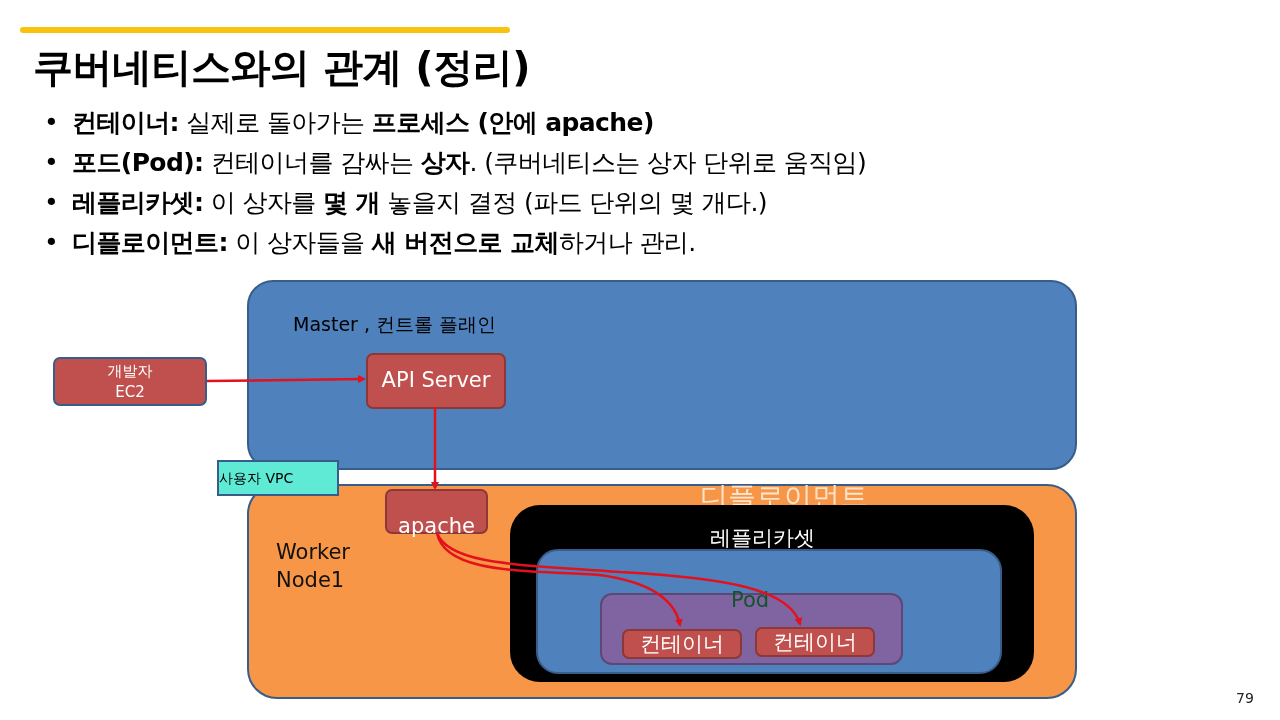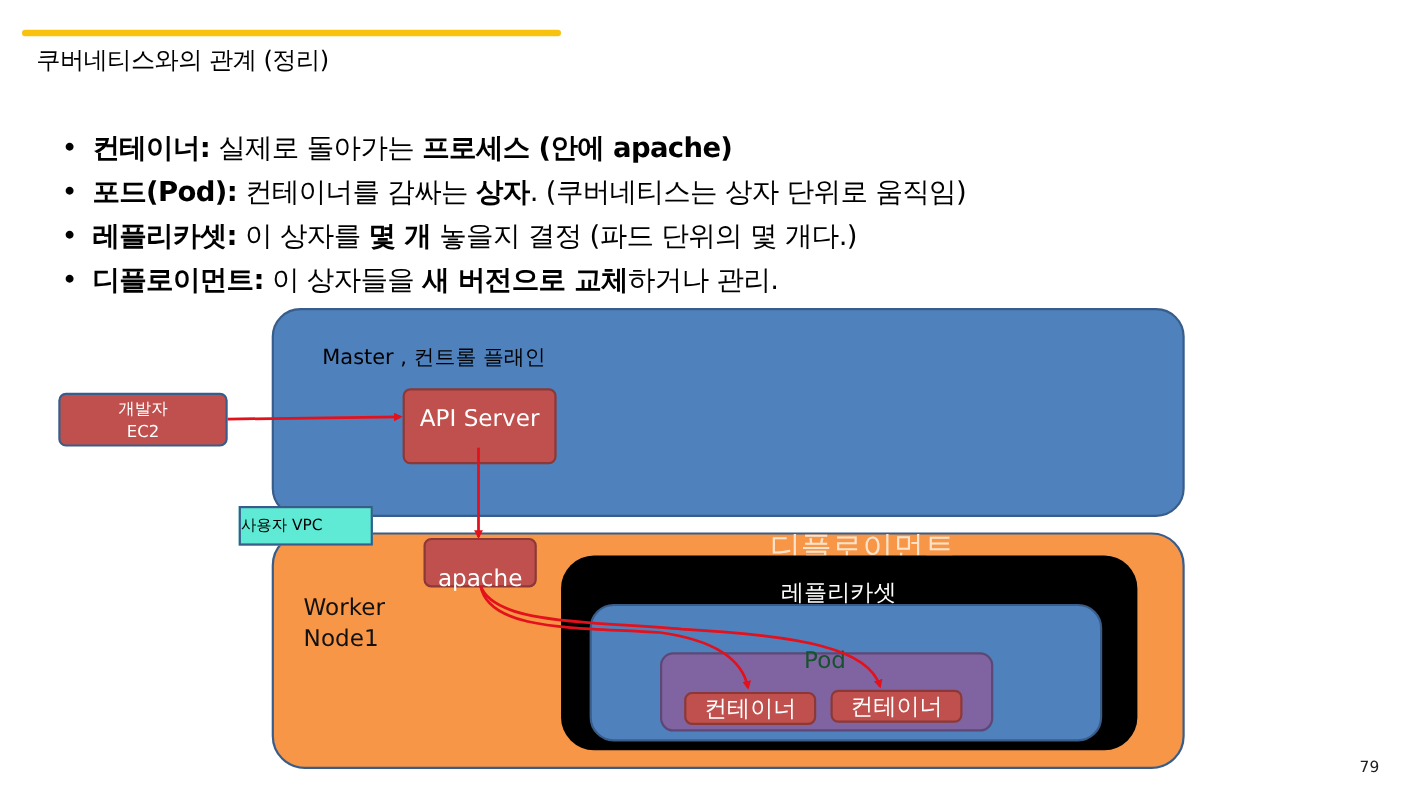--- a/index.html
+++ b/index.html
@@ -1,20 +1,20 @@
 <!DOCTYPE html>
 <html><head>
 <meta charset="utf-8">
 <style>
   html, body { margin:0; padding:0; }
   body { width:1280px; height:720px; position:relative; background:#ffffff; overflow:hidden;
          font-family:"DejaVu Sans", "Liberation Sans", sans-serif; color:#000; }
   .accent-bar { position:absolute; left:20px; top:27px; width:490px; height:6px; background:#f8c20f; border-radius:3px; }
-  .title { position:absolute; left:33px; top:40px; font-size:22px; font-weight:normal; letter-spacing:-0.5px; }
-  .bullets { position:absolute; left:40px; top:100px; margin:16px; padding:0; list-style:none; }
+  .title { position:absolute; left:33px; top:40px; font-size:40px; font-weight:bold; letter-spacing:-0.5px; }
+  .bullets { position:absolute; left:40px; top:100px; margin:4px; padding:0; list-style:none; }
   .bullets li { font-size:25px; height:40px; line-height:38px; white-space:nowrap; letter-spacing:-0.6px; }
   .bullets li .dot { display:inline-block; width:28px; }
   .b { font-weight:bold; }
   .abs { position:absolute; box-sizing:border-box; }
   .master { left:247px; top:280px; width:830px; height:190px; background:#4f81bd; border:2px solid #385d8a; border-radius:26px; }
   .worker { left:247px; top:484px; width:830px; height:215px; background:#f79646; border:2px solid #385d8a; border-radius:30px; }
   .replica { left:510px; top:505px; width:524px; height:177px; background:#000; border-radius:30px; }
   .podarea { left:536px; top:549px; width:466px; height:125px; background:#4f81bd; border:2px solid #385d8a; border-radius:22px; }
   .pod { left:600px; top:593px; width:303px; height:72px; background:#8064a2; border:2px solid #5c4776; border-radius:12px; }
   .redbox { background:#c0504d; border:2px solid #8c3836; border-radius:7px; color:#fff; text-align:center; }
@@ -29,21 +29,21 @@
 
 <ul class="bullets">
   <li><span class="dot">•</span><span class="b">컨테이너:</span><span> 실제로 돌아가는 </span><span class="b">프로세스 (안에 apache)</span><span></span></li>
   <li><span class="dot">•</span><span class="b">포드(Pod):</span><span> 컨테이너를 감싸는 </span><span class="b">상자</span><span>. (쿠버네티스는 상자 단위로 움직임)</span></li>
   <li><span class="dot">•</span><span class="b">레플리카셋:</span><span> 이 상자를 </span><span class="b">몇 개</span><span> 놓을지 결정 (파드 단위의 몇 개다.)</span></li>
   <li><span class="dot">•</span><span class="b">디플로이먼트:</span><span> 이 상자들을 </span><span class="b">새 버전으로 교체</span><span>하거나 관리.</span></li>
 </ul>
 
 <div class="abs master"></div>
 <div class="lbl" style="left:293px;top:312px;font-size:19px;color:#000;">Master , 컨트롤 플래인</div>
-<div class="abs redbox" style="left:366px;top:353px;width:140px;height:69px;font-size:21px;line-height:50px;">API Server</div>
+<div class="abs redbox" style="left:366px;top:353px;width:140px;height:56px;font-size:21px;line-height:50px;">API Server</div>
 
 <div class="abs redbox" style="left:53px;top:357px;width:154px;height:49px;font-size:15px;line-height:21px;padding-top:2px;border-color:#385d8a;">
   <div>개발자</div>
   <div>EC2</div>
 </div>
 
 <div class="abs worker"></div>
 <div class="abs" style="left:217px;top:460px;width:122px;height:36px;background:#5eead4;border:2px solid #385d8a;font-size:14px;line-height:32px;text-align:left;">사용자  VPC</div>
 <div class="lbl" style="left:276px;top:538px;font-size:21px;line-height:28px;color:#111;">
   <div>Worker</div>

